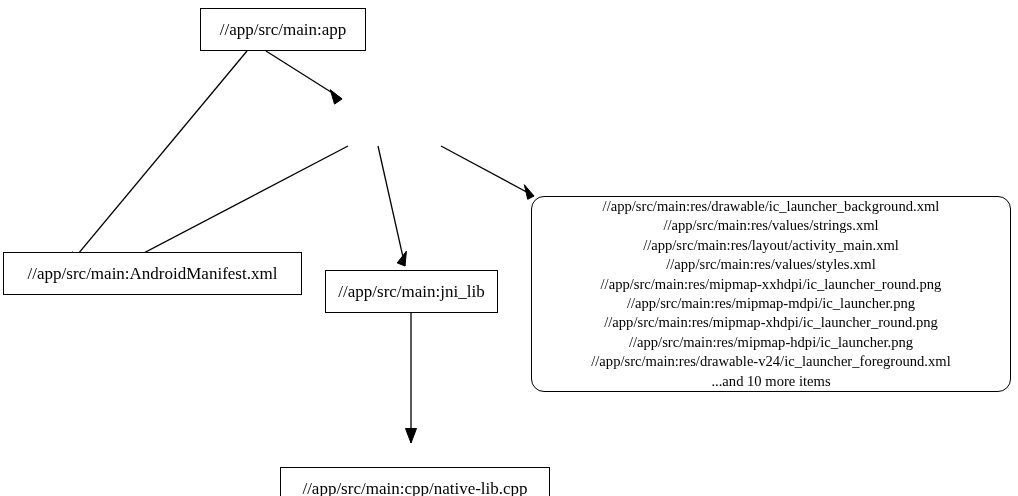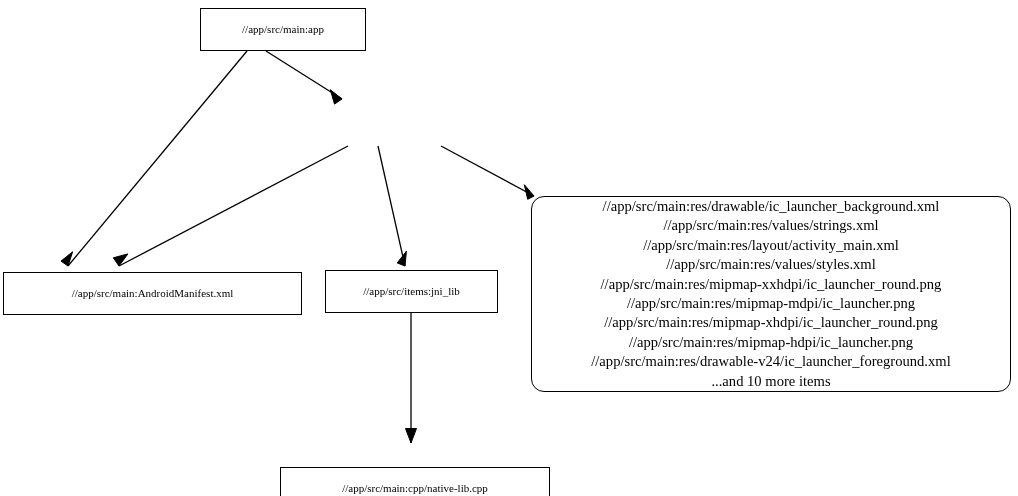--- a/index.html
+++ b/index.html
@@ -27,21 +27,21 @@
   .node {
     position: absolute;
     box-sizing: border-box;
     border: 1px solid #000000;
     background: #ffffff;
     color: #000000;
     display: flex;
     align-items: center;
     justify-content: center;
     text-align: center;
-    font-size: 11px;
+    font-size: 17px;
     line-height: 1.0;
     white-space: nowrap;
     z-index: 2;
   }
   .node-multiline {
     white-space: pre-line;
     line-height: 19.4px;
     font-size: 14.6px;
     padding: 4px 6px;
     border-radius: 13px;
@@ -72,26 +72,26 @@
         <path d="M 411,313 L 411,443" fill="none" stroke="#000000" stroke-width="1.3"></path>
         <path d="M 411,443 L 416.5,428.5 L 405.5,428.5 Z" fill="#000000" stroke="#000000" stroke-width="1"></path>
       </g>
   </svg>
 
   <div class="node" style="left: 200px; top: 8px; width: 166px; height: 43px; background: rgb(255, 255, 255); border-color: rgb(0, 0, 0);">
     <span class="node-label">//app/src/main:app</span>
   </div>
 
 
-  <div class="node" style="left: 3px; top: 272px; width: 299px; height: 43px; background: rgb(255, 255, 255); border-color: rgb(0, 0, 0);">
+  <div class="node" style="left: 3px; top: 252px; width: 299px; height: 43px; background: rgb(255, 255, 255); border-color: rgb(0, 0, 0);">
     <span class="node-label">//app/src/main:AndroidManifest.xml</span>
   </div>
 
   <div class="node" style="left: 325px; top: 270px; width: 173px; height: 43px; background: rgb(255, 255, 255); border-color: rgb(0, 0, 0);">
-    <span class="node-label">//app/src/items:jni_lib</span>
+    <span class="node-label">//app/src/main:jni_lib</span>
   </div>
 
   <div class="node" style="left: 280px; top: 467px; width: 270px; height: 43px; background: rgb(255, 255, 255); border-color: rgb(0, 0, 0);">
     <span class="node-label">//app/src/main:cpp/native-lib.cpp</span>
   </div>
 
   <div class="node node-multiline" style="left: 531px; top: 196px; width: 480px; height: 196px; background: rgb(255, 255, 255); border-color: rgb(0, 0, 0);">
     <span class="node-label">//app/src/main:res/drawable/ic_launcher_background.xml
 //app/src/main:res/values/strings.xml
 //app/src/main:res/layout/activity_main.xml

